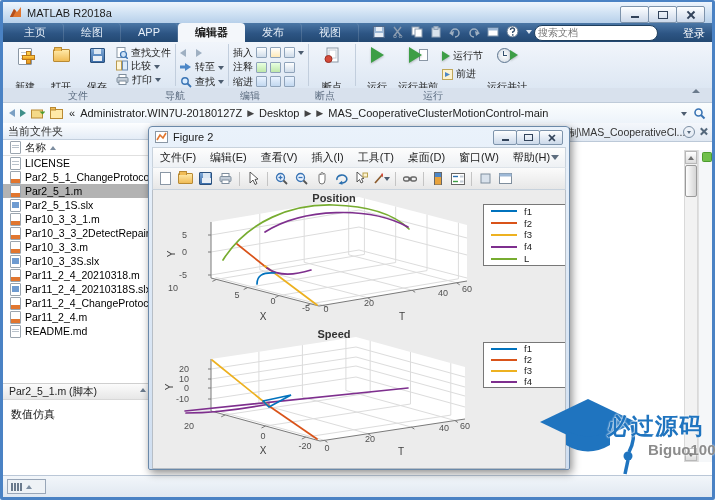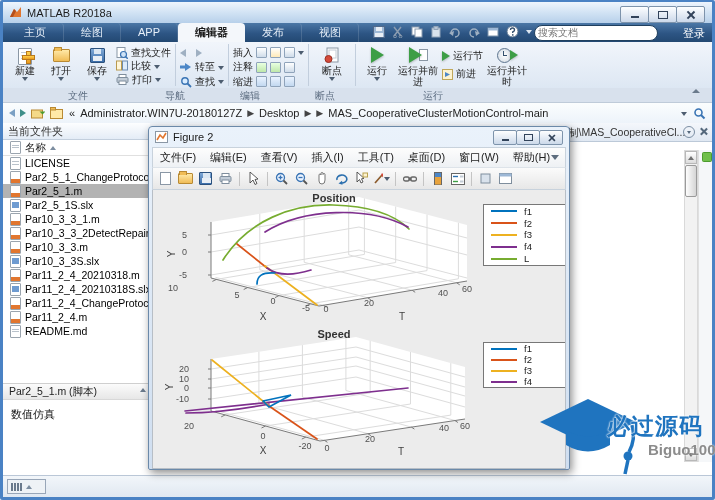--- a/index.html
+++ b/index.html
@@ -20,21 +20,21 @@
   .rtab.active{background:#f4f7fb;color:#1c1c1c;font-weight:bold;border-right:0;}
   .qat{position:absolute;right:183px;top:25px;display:flex;gap:7px;align-items:center;}
   .qicon{display:inline-flex;}
   .searchbox{position:absolute;right:57px;top:25px;width:122px;height:14px;background:#fff;border:1px solid #20405f;border-radius:8px;display:flex;align-items:flex-start;font-size:10px;}
   .searchbox input{border:0;outline:0;flex:1;font-size:10px;height:12px;padding:0 3px;font-family:"Liberation Sans",sans-serif;color:#333;background:transparent;}
   .login{position:absolute;right:10px;top:26px;color:#fff;font-size:11px;}
   
   .ribbon{position:absolute;left:3px;top:42px;right:3px;height:46px;background:linear-gradient(#f1f5fb,#dde7f3);display:flex;align-items:stretch;padding-left:2px;}
   .rsep{width:1px;background:#c2cedd;margin:2px 1px;}
   .rgroup{display:flex;align-items:flex-start;padding:2px 3px;gap:2px;}
-  .bigbtn{width:34px;display:flex;flex-direction:column;align-items:center;font-size:10px;color:#222;text-align:center;line-height:11px;padding-top:1px;}
+  .bigbtn{width:34px;display:flex;flex-direction:column;align-items:center;font-size:10px;color:#222;text-align:center;line-height:11px;padding-top:1px;gap:16px;}
   .bigbtn .bicon{height:20px;display:flex;align-items:center;justify-content:center;}
   .caret{width:0;height:0;border-left:3px solid transparent;border-right:3px solid transparent;border-top:4px solid #4d5d70;margin-top:1px;}
   .smallstack{display:flex;flex-direction:column;justify-content:space-between;padding:2px 0;height:40px;}
   .smallbtn{display:flex;align-items:center;gap:3px;font-size:10px;color:#222;height:13px;}
   .minisq{width:9px;height:9px;border:1px solid #8fa3ba;background:linear-gradient(#fff,#cfdcea);border-radius:1px;}
   .rfooter{position:absolute;left:3px;top:88px;right:3px;height:14px;background:#d8e1ed;border-bottom:1px solid #bfcbd9;font-size:10px;color:#5c6c80;}
   .rfooter span{position:absolute;top:1px;transform:translateX(-50%);}
   .collapse-ch{position:absolute;right:8px;top:4px;width:0;height:0;border-left:4px solid transparent;border-right:4px solid transparent;border-bottom:4px solid #6a7a8c;}
   
   .addrbar{position:absolute;left:3px;top:103px;right:3px;height:20px;background:linear-gradient(#fbfdfe,#edf3fa);border-bottom:1px solid #b9c6d6;display:flex;align-items:center;gap:5px;padding:0 6px;font-size:11px;color:#222;white-space:nowrap;overflow:hidden;}

